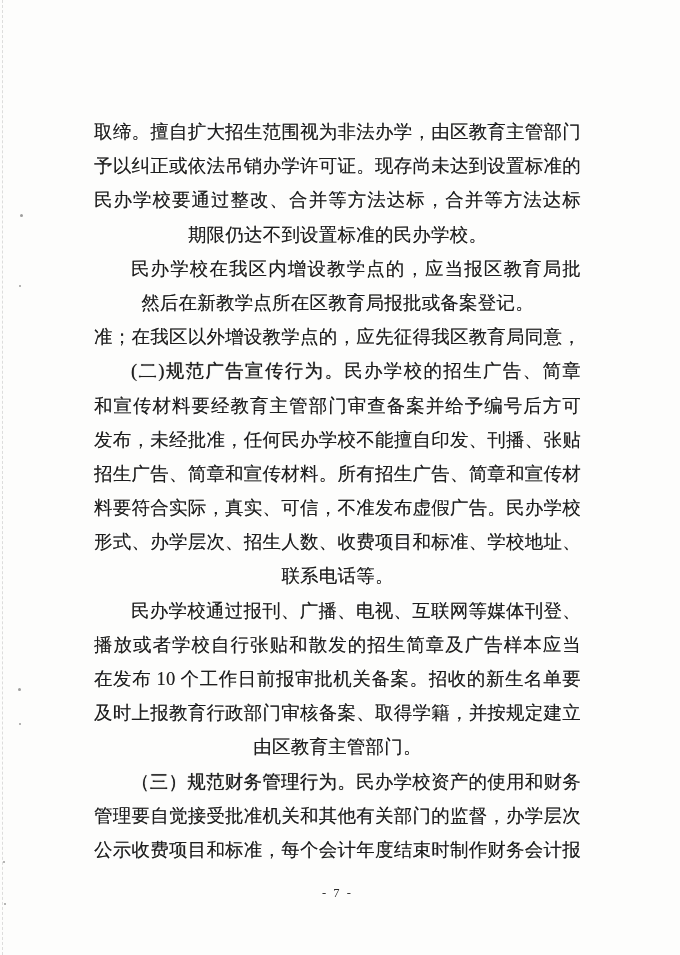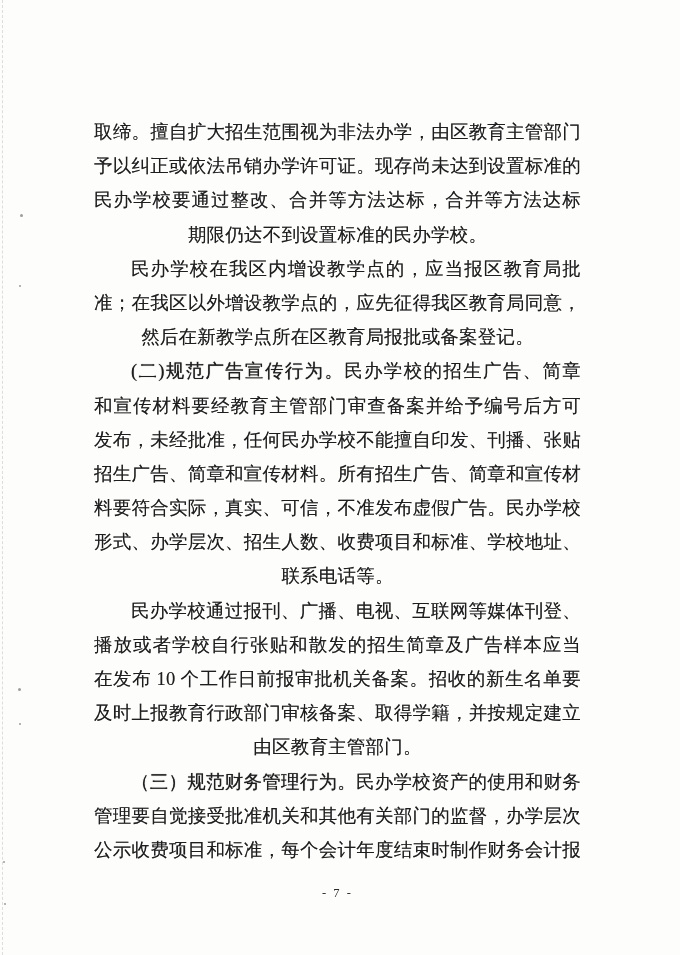--- a/index.html
+++ b/index.html
@@ -86,22 +86,22 @@
   <span class="speck" style="left:19px; top:723px; width:2px; height:2px;"></span>
   <span class="speck" style="left:3px;  top:861px; width:2px; height:2px;"></span>
   <span class="speck" style="left:4px;  top:903px; width:2px; height:2px;"></span>
 
   <div class="text-block">
       <div class="line j"><span class="seg">取缔。擅自扩大招生范围视为非法办学，由区教育主管部门</span></div>
       <div class="line j"><span class="seg">予以纠正或依法吊销办学许可证。现存尚未达到设置标准的</span></div>
       <div class="line j"><span class="seg">民办学校要通过整改、合并等方法达标，合并等方法达标</span></div>
       <div class="line"><span class="seg">期限仍达不到设置标准的民办学校。</span></div>
       <div class="line j ind"><span class="seg">民办学校在我区内增设教学点的，应当报区教育局批</span></div>
+      <div class="line"><span class="seg">然后在新教学点所在区教育局报批或备案登记。</span></div>
       <div class="line j"><span class="seg">准；在我区以外增设教学点的，应先征得我区教育局同意，</span></div>
-      <div class="line"><span class="seg">然后在新教学点所在区教育局报批或备案登记。</span></div>
       <div class="line j ind"><span class="seg bold">(二)规范广告宣传行为。</span><span class="seg">民办学校的招生广告、简章</span></div>
       <div class="line j"><span class="seg">和宣传材料要经教育主管部门审查备案并给予编号后方可</span></div>
       <div class="line j"><span class="seg">发布，未经批准，任何民办学校不能擅自印发、刊播、张贴</span></div>
       <div class="line j"><span class="seg">招生广告、简章和宣传材料。所有招生广告、简章和宣传材</span></div>
       <div class="line j"><span class="seg">料要符合实际，真实、可信，不准发布虚假广告。民办学校</span></div>
       <div class="line j"><span class="seg">形式、办学层次、招生人数、收费项目和标准、学校地址、</span></div>
       <div class="line"><span class="seg">联系电话等。</span></div>
       <div class="line j ind"><span class="seg">民办学校通过报刊、广播、电视、互联网等媒体刊登、</span></div>
       <div class="line j"><span class="seg">播放或者学校自行张贴和散发的招生简章及广告样本应当</span></div>
       <div class="line j"><span class="seg">在发布 10 个工作日前报审批机关备案。招收的新生名单要</span></div>

